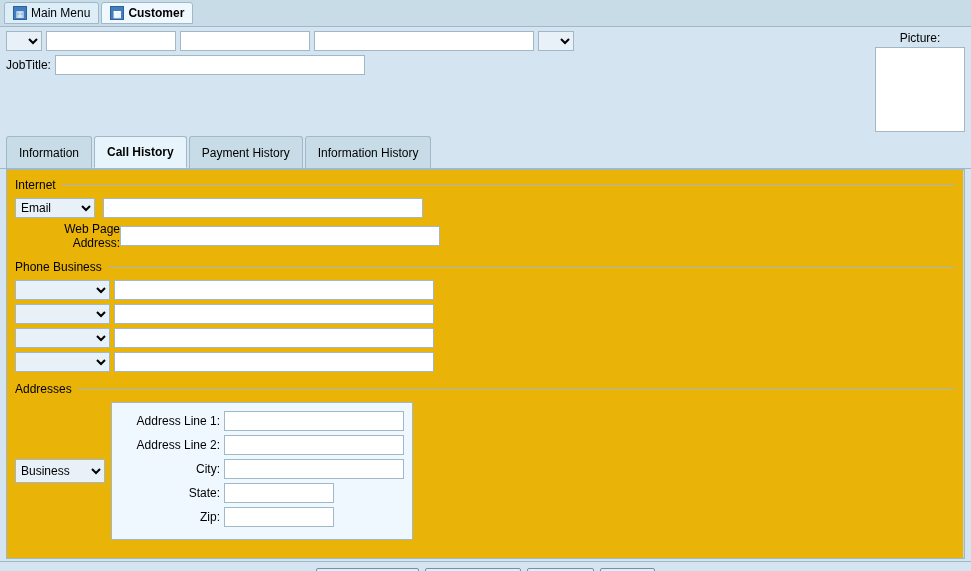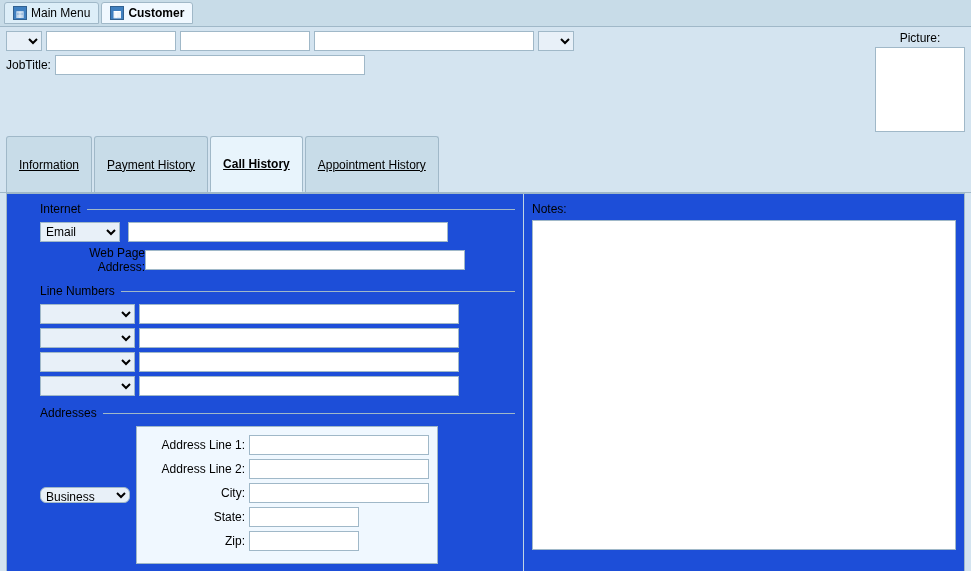--- a/index.html
+++ b/index.html
@@ -111,44 +111,42 @@
     .field-jobtitle { width: 310px; height: 20px; }
 
     
     .tabs-bar {
       display: flex;
       padding: 0 6px;
       border-bottom: 1px solid #a0b8c8;
       background: #d4e4f0;
     }
     .tab-btn {
-      padding: 20px 12px;
+      padding: 8px 12px;
       border: 1px solid #a0b8c8;
       border-bottom: none;
       background: #c8dce8;
       cursor: pointer;
       font-size: 12px;
       margin-right: 2px;
       border-radius: 3px 3px 0 0;
-      text-decoration: underline;
     }
     .tab-btn.active {
       background: #e8f4fc;
       font-weight: bold;
       border-bottom: 1px solid #e8f4fc;
     }
 
     
     .main-content {
       display: flex;
       margin: 0 6px;
       border: 1px solid #a0b8c8;
-      background: #1d4ed8;
+      background: #eab308;
       height: 390px;
-      padding-left: 25px;
     }
     .left-panel {
       flex: 1;
       padding: 8px;
       border-right: 1px solid #c0d4e4;
     }
     .right-panel {
       width: 440px;
       padding: 8px;
     }
@@ -310,23 +308,23 @@
     </div>
   </div>
   <div class="picture-section">
     <span class="picture-label">Picture:</span>
     <div class="picture-box"></div>
   </div>
 </div>
 
 <div class="tabs-bar">
   <button class="tab-btn">Information</button>
+  <button class="tab-btn active">Call History</button>
   <button class="tab-btn">Payment History</button>
-  <button class="tab-btn active">Call History</button>
-  <button class="tab-btn">Appointment History</button>
+  <button class="tab-btn">Information History</button>
 </div>
 
 <div class="main-content">
 
   <div class="left-panel">
 
     <div class="internet-section">
       <div class="section-header">
         <span class="section-title">Internet</span>
         <div class="section-line"></div>
@@ -340,21 +338,21 @@
         <input type="text" style="width: 320px; height: 20px;" value="">
       </div>
       <div class="addr-row">
         <span class="addr-label">Web Page Address:</span>
         <input type="text" style="width: 320px; height: 20px;" value="">
       </div>
     </div>
 
     <div class="phone-section">
       <div class="section-header">
-        <span class="section-title">Line Numbers</span>
+        <span class="section-title">Phone Business</span>
         <div class="section-line"></div>
       </div>
       <div class="phone-row">
         <select class="phone-type-select"><option></option></select>
         <input type="text" class="phone-input" value="" style="">
       </div>
       <div class="phone-row">
         <select class="phone-type-select"><option></option></select>
         <input type="text" class="phone-input" value="" style="">
       </div>
@@ -367,21 +365,21 @@
         <input type="text" class="phone-input" value="" style="">
       </div>
     </div>
 
     <div class="addresses-section">
       <div class="section-header">
         <span class="section-title">Addresses</span>
         <div class="section-line"></div>
       </div>
       <div class="addr-type-row">
-        <select style="width:90px;height:16px;border-radius:6px;">
+        <select style="width:90px;height:24px;">
           <option>Business</option>
         </select>
         <div class="addr-box">
           <div class="addr-field-row">
             <span class="addr-field-label">Address Line 1:</span>
             <input type="text" style="width: 180px; height: 20px;" value="">
           </div>
           <div class="addr-field-row">
             <span class="addr-field-label">Address Line 2:</span>
             <input type="text" style="width: 180px; height: 20px;" value="">
@@ -396,24 +394,20 @@
           </div>
           <div class="addr-field-row">
             <span class="addr-field-label">Zip:</span>
             <input type="text" style="width: 110px; height: 20px;" value="">
           </div>
         </div>
       </div>
     </div>
   </div>
 
-  <div class="right-panel">
-    <div class="notes-label">Notes:</div>
-    <textarea class="notes-textarea" style=""></textarea>
-  </div>
 </div>
 
 <div class="bottom-bar">
   <button class="btn">Save &amp; Close</button>
   <button class="btn">Save &amp; New</button>
   <button class="btn">Cancel</button>
   <button class="btn">Print</button>
 </div>
 
 </body></html>

